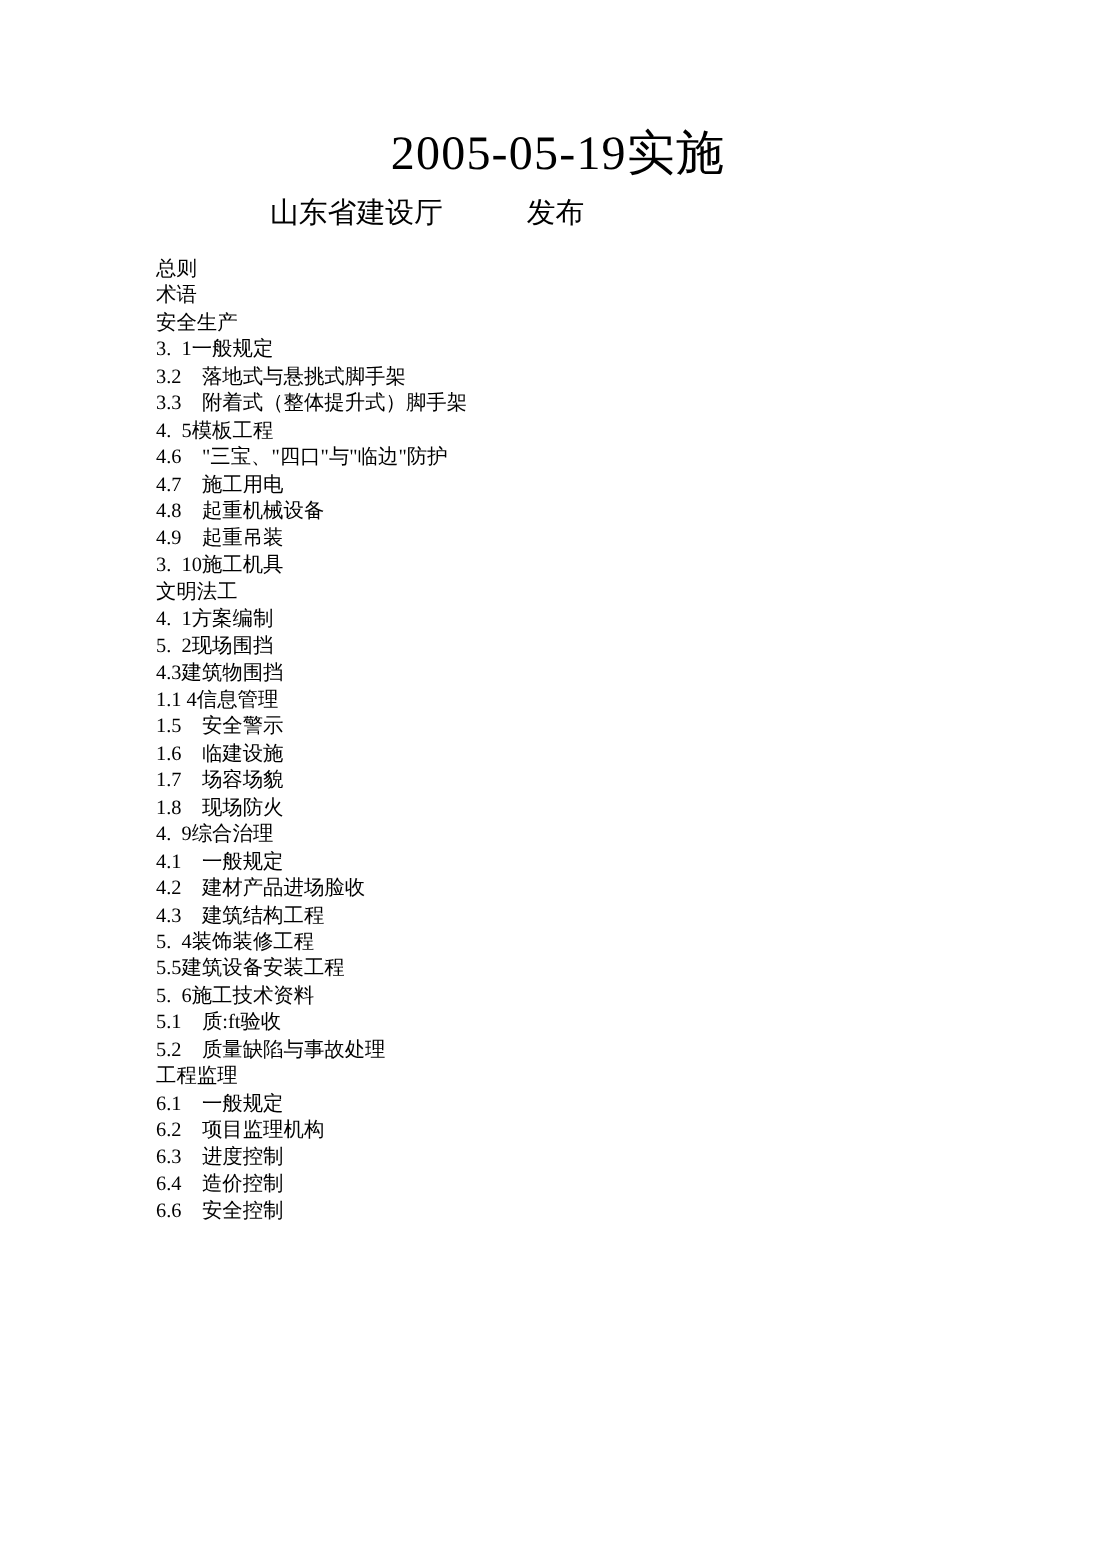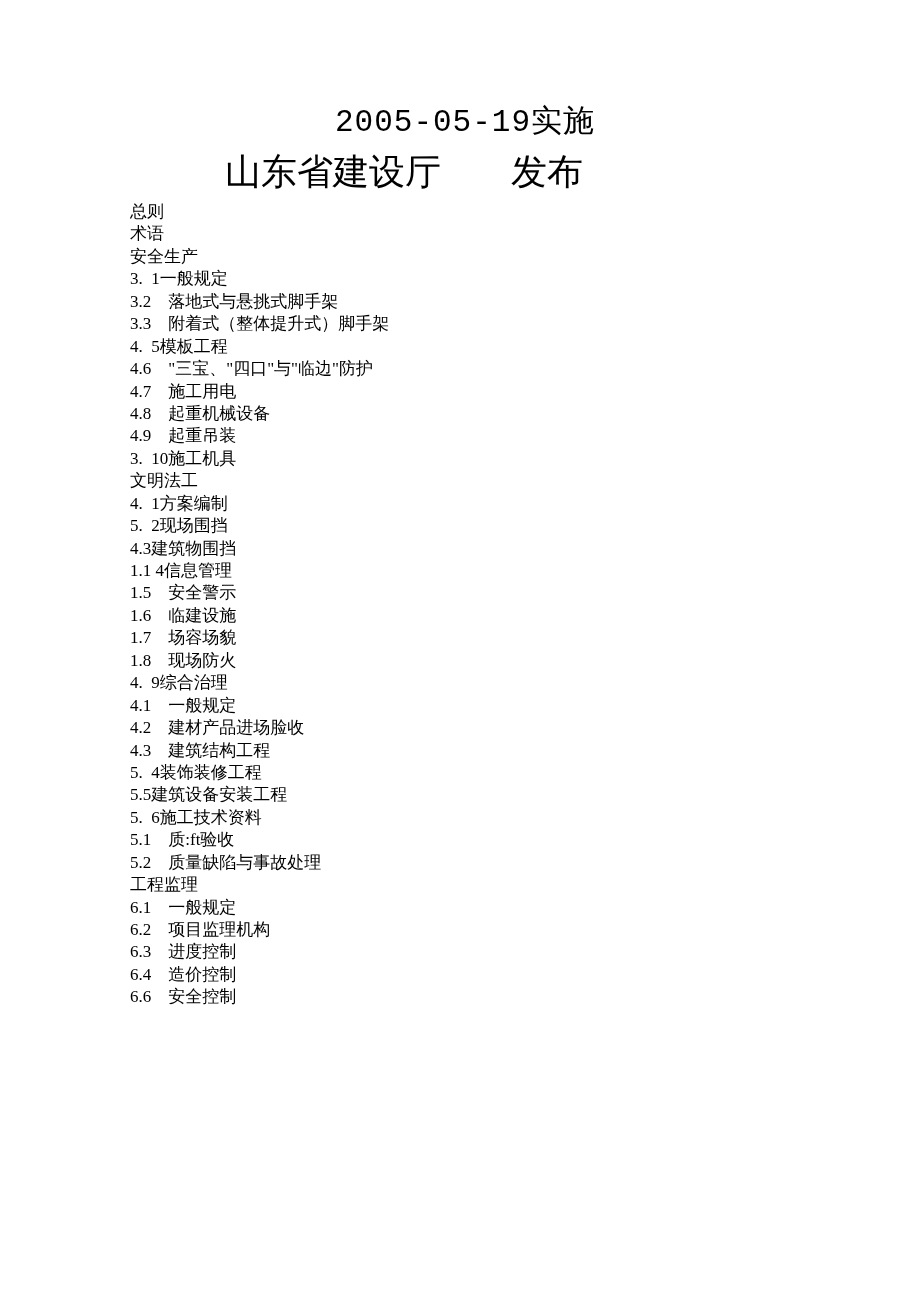--- a/index.html
+++ b/index.html
@@ -7,31 +7,30 @@
     padding: 0;
     background: #ffffff;
     font-family: "SimSun", "宋体", serif;
     color: #000000;
     width: 920px;
   }
   .page {
     padding: 100px 120px 60px 130px;
   }
   .title-line-1 {
-    font-size: 31px;
+    font-size: 40px;
     text-align: center;
     margin-bottom: 6px;
     letter-spacing: 1px;
-    font-family: Liberation Mono, monospace;
   }
   .title-line-2 {
-    font-size: 36px;
+    font-size: 24px;
     text-align: left;
     padding-left: 95px;
-    margin-bottom: 4px;
+    margin-bottom: 20px;
   }
   .title-gap {
     display: inline-block;
     width: 70px;
   }
   .heading {
     font-size: 21px;
     margin: 4px 0 6px 0;
   }
   .toc-line {

